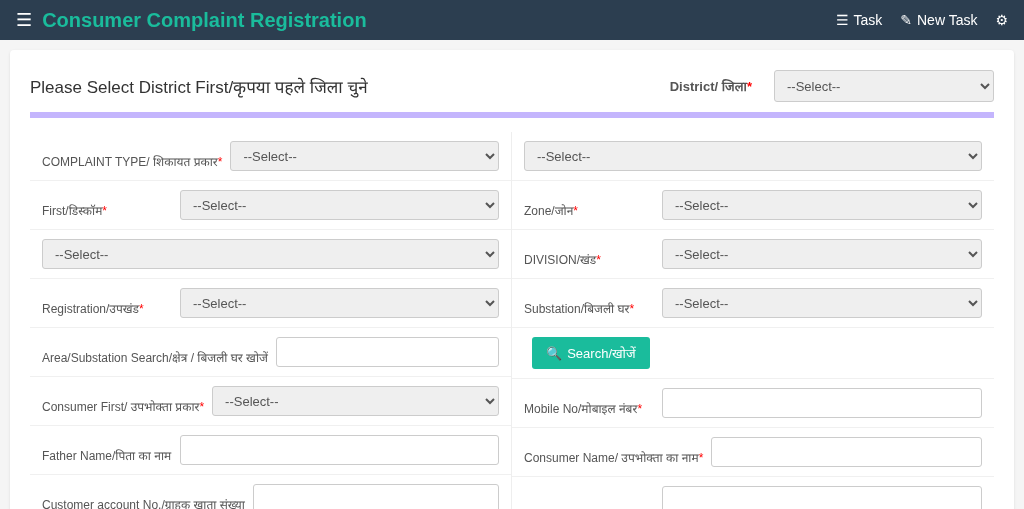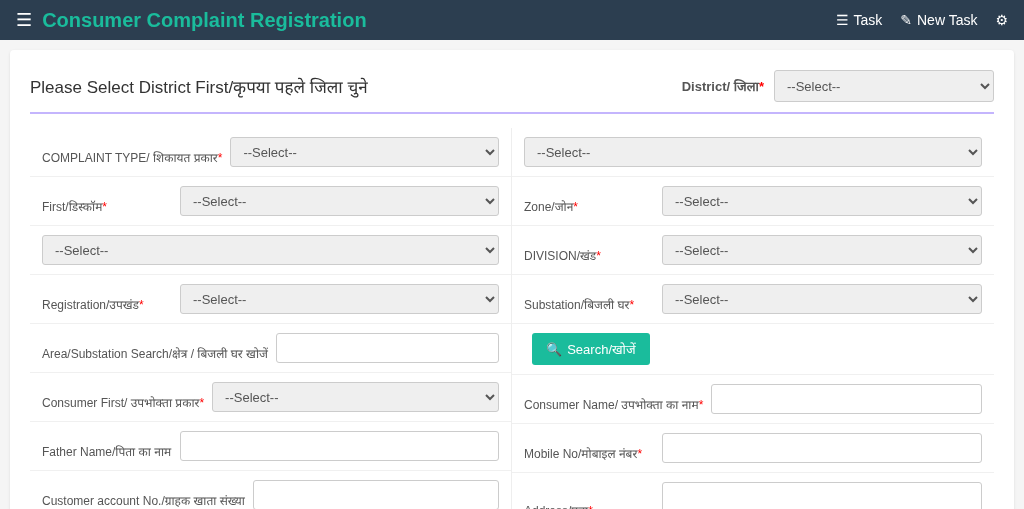--- a/index.html
+++ b/index.html
@@ -119,32 +119,32 @@
       resize: none;
     }
 
     
     .top-bar {
       display: flex;
       align-items: center;
       justify-content: space-between;
       margin-bottom: 14px;
       padding-bottom: 10px;
-      border-bottom: 2px solid #c4b5fd;
+      border-bottom: 6px solid #c4b5fd;
     }
 
     .top-bar-left {
       font-size: 17px;
       color: #333;
     }
 
     .top-bar-right {
       display: flex;
       align-items: center;
-      gap: 10px;
+      gap: 22px;
     }
 
     .top-bar-right label {
       font-size: 13px;
       color: #555;
       font-weight: bold;
     }
 
     .top-bar-right label .req { color: red; }
 
@@ -296,28 +296,28 @@
       <div class="fg" style="align-items:center;">
         <label style="min-width:0;"></label>
         <button class="btn-search">
           <span>🔍</span>
           <span>Search/खोजें</span>
         </button>
       </div>
 
       <div class="fg">
         <label>
+          <span>Mobile No/मोबाइल नंबर</span><span class="req">*</span>
+        </label>
+        <input type="text" style="">
+      </div>
+
+      <div class="fg">
+        <label>
           <span>Consumer Name/ उपभोक्ता का नाम</span><span class="req">*</span>
-        </label>
-        <input type="text" style="">
-      </div>
-
-      <div class="fg">
-        <label>
-          <span>Mobile No/मोबाइल नंबर</span><span class="req">*</span>
         </label>
         <input type="text" style="">
       </div>
 
       <div class="fg">
         <label>
           <span>Address/पता</span><span class="req">*</span>
         </label>
         <textarea style=""></textarea>
       </div>

